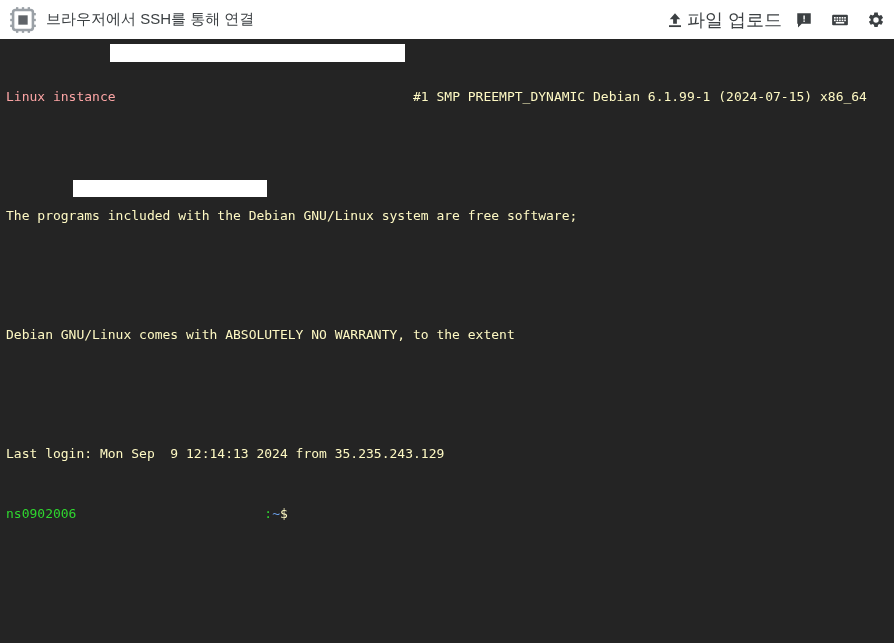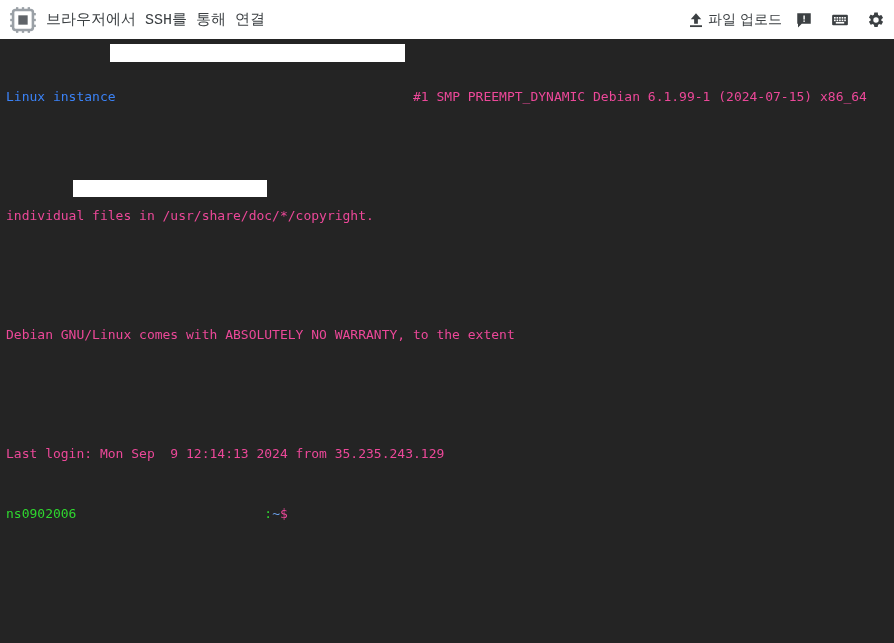--- a/index.html
+++ b/index.html
@@ -32,37 +32,37 @@
     width: 28px;
     height: 28px;
     flex: 0 0 auto;
     display: block;
   }
 
   #window-title {
     margin-left: 9px;
     font-size: 15px;
     color: #3c4043;
-    font-family: Liberation Mono, monospace;
+    font-family: Liberation Sans, sans-serif;
     white-space: nowrap;
     letter-spacing: 0px;
   }
 
   #header-spacer { flex: 1 1 auto; }
 
   .hdr-btn {
     display: flex;
     align-items: center;
     height: 39px;
     padding: 0 4px;
     cursor: pointer;
     user-select: none;
   }
   .hdr-btn .lbl {
-    font-size: 14px;
+    font-size: 18px;
     color: #3c4043;
     white-space: nowrap;
     margin-left: 3px;
   }
   .hdr-icon {
     width: 18px;
     height: 18px;
     display: block;
     flex: 0 0 auto;
   }
@@ -87,24 +87,24 @@
     font-family: "DejaVu Sans Mono", "Liberation Mono", monospace;
     font-size: 13px;
     line-height: 14.9px;
     white-space: pre;
     color: #e8e8e8;
   }
 
   .line { height: 14.9px; }
   .blank { height: 14.9px; }
 
-  .c-white  { color: #ec4899; margin-top: 9px; }
+  .c-white  { color: #fef9c3; margin-top: 9px; }
   .c-green  { color: #2fd72f; }
   .c-blue   { color: #6a9fe8; }
-  .c-cyan   { color: #3b82f6; }
+  .c-cyan   { color: #fca5a5; }
 
   
   .redact {
     position: absolute;
     background: #ffffff;
   }
 </style>
 </head>
 <body>
 
@@ -177,21 +177,21 @@
 
 </div>
 
 <div id="terminal">
   <div id="term-inner">
 
     <div class="line"><span class="c-cyan">Linux instance</span><span class="c-white"> </span><span class="c-white"> </span><span id="kernel-pad" class="c-white">                                    </span><span class="c-white">#1 SMP PREEMPT_DYNAMIC Debian 6.1.99-1 (2024-07-15) x86_64</span></div>
 
     <div class="blank"></div>
 
-    <div class="line"><span class="c-white">individual files in /usr/share/doc/*/copyright.</span></div>
+    <div class="line"><span class="c-white">The programs included with the Debian GNU/Linux system are free software;</span></div>
 
     <div class="blank"></div>
 
     <div class="line"><span class="c-white">Debian GNU/Linux comes with ABSOLUTELY NO WARRANTY, to the extent</span></div>
 
     <div class="blank"></div>
 
     <div class="line"><span class="c-white">Last login: Mon Sep  9 12:14:13 2024 from 35.235.243.129</span></div>
 
     <div class="line"><span class="c-green">ns0902006</span><span id="prompt-pad" class="c-green">                        </span><span class="c-green">:</span><span class="c-blue">~</span><span class="c-white">$</span></div>

